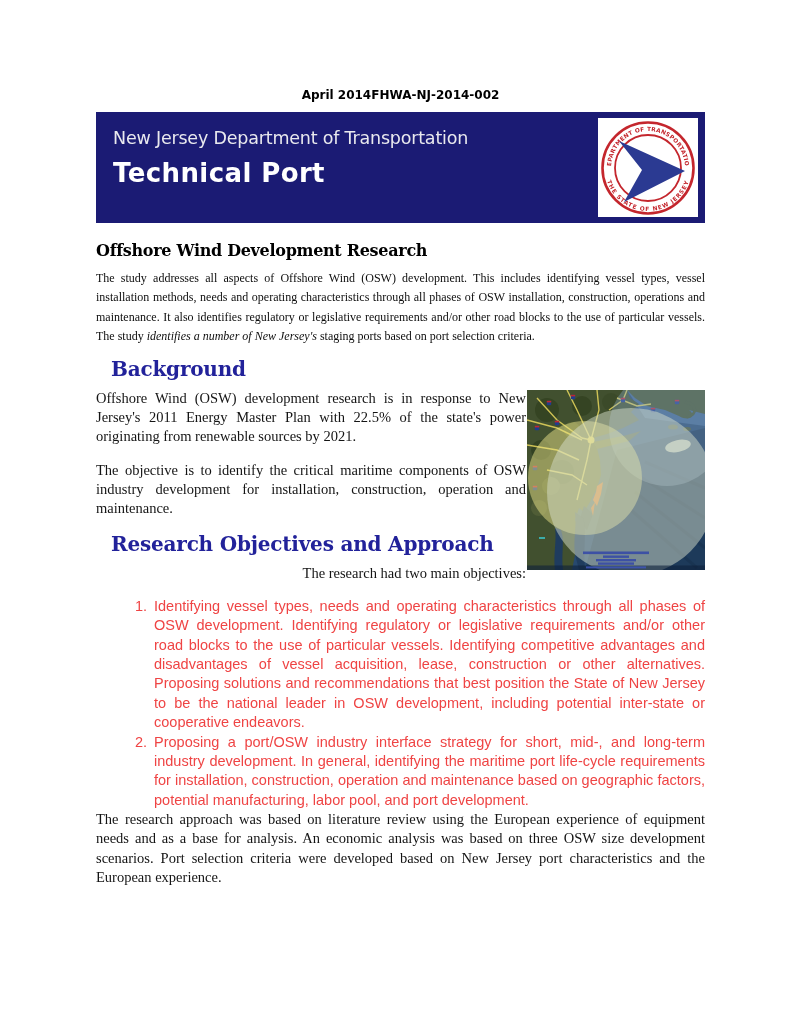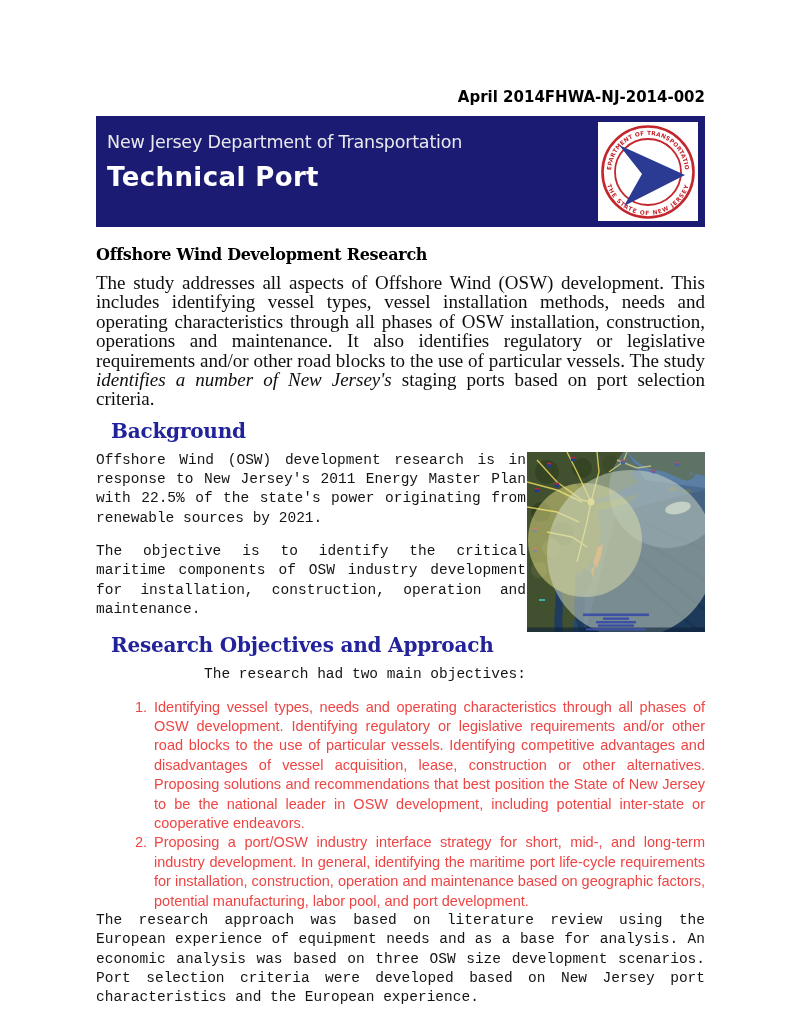--- a/index.html
+++ b/index.html
@@ -4,28 +4,28 @@
 <style>
   html,body { margin:0; padding:0; background:#ffffff; }
   .page {
     position:relative; width:791px; height:1024px; background:#fff;
     font-family:"Liberation Sans", sans-serif; color:#101010; overflow:hidden;
   }
   .content { position:absolute; left:96px; top:88px; width:609px; }
 
   
   .meta-row {
-    display:flex; justify-content:flex-end; align-items:baseline;
-    font-family:"DejaVu Sans", sans-serif; font-weight:bold; font-size:15px;
+    display:flex; justify-content:center; align-items:baseline;
+    font-family:"DejaVu Sans", sans-serif; font-weight:bold; font-size:12px;
     color:#000; margin-bottom:10px;
   }
 
   
   .banner { position:relative; height:111px; background:#1b1b74; }
-  .banner-inner { padding:15px 0 0 11px; }
+  .banner-inner { padding:15px 0 0 17px; }
   .banner-line {
     font-family:"DejaVu Sans", sans-serif; font-size:17.5px; line-height:23px;
     color:#e9e9ee; letter-spacing:-0.2px;
   }
   .banner-title {
     font-family:"DejaVu Sans", sans-serif; font-weight:bold; font-size:26px;
     color:#ffffff; margin-top:8px; letter-spacing:0.4px;
   }
   .logo-box {
     position:absolute; top:6px; right:7px; width:100px; height:99px;
@@ -38,29 +38,29 @@
     font-family:"DejaVu Serif", serif; font-weight:bold; font-size:16px;
     color:#000; margin:18px 0 9px 0; letter-spacing:-0.3px;
   }
   .section-heading {
     font-family:"DejaVu Serif", serif; font-weight:bold; font-size:20px;
     color:#22229a; margin:10px 0 8px 15px; letter-spacing:-0.2px;
   }
 
   
   .intro {
-    font-family:"Liberation Serif", serif; font-size:19px; line-height:19.4px;
+    font-family:"Liberation Serif", serif; font-size:12px; line-height:19.4px;
     text-align:justify; margin:0; color:#0d0d0d;
   }
   .intro i { font-style:italic; }
 
   .section-wrap { position:relative; }
   .col { width:430px; }
   .body-text {
-    font-family:Liberation Mono, monospace; font-size:14.5px;
+    font-family:Liberation Serif, serif; font-size:14.5px;
     line-height:19.3px; text-align:justify; margin:0 0 14px 0; color:#141414;
   }
   .lead { margin-bottom:4px; text-align:right; }
 
   .objective-list {
     margin:13px 0 0 0; padding-left:55px;
     font-family:"Liberation Sans", sans-serif; font-size:14.5px;
     line-height:19.4px; color:#ef4444;
   }
   .objective-list li { text-align:justify; padding-left:3px; margin:0; }

